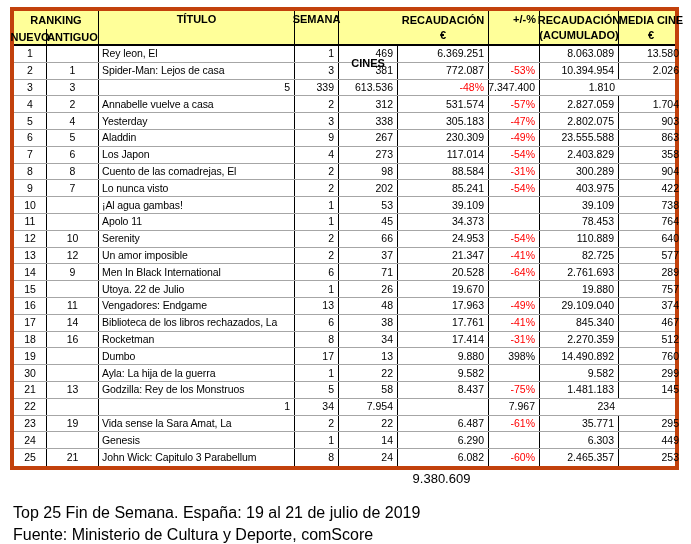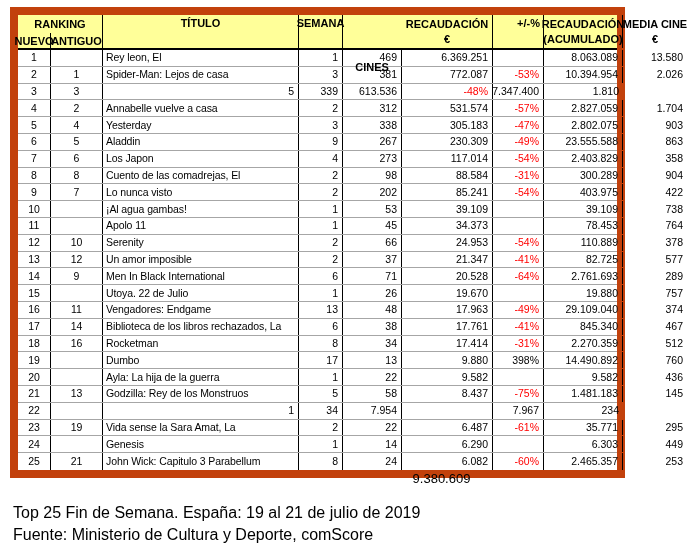--- a/index.html
+++ b/index.html
@@ -9,22 +9,22 @@
     -webkit-font-smoothing:antialiased;overflow:hidden;
   }
   :root{
     --cols:33px 52px 196px 44px 59px 91px 51px 79px 64px;
     --header-bg:#FFFF99;
     --neg:#FF0000;
     --hline:#A6A6A6;
     --vline:#000000;
   }
   .table-wrap{
-    position:absolute;left:10px;top:7px;width:615px;
-    border:8px solid #c2410c;box-sizing:border-box;background:#fff;
+    position:absolute;left:10px;top:7px;width:669px;
+    border:4px solid #c2410c;box-sizing:border-box;background:#fff;
   }
   
   .thead{
     display:grid;grid-template-columns:var(--cols);grid-template-rows:18px 15px;
     background:var(--header-bg);border-bottom:2px solid #000;
     font-weight:bold;font-size:11px;
   }
   .hcell{
     display:flex;justify-content:center;align-items:flex-start;
     white-space:nowrap;line-height:16px;box-sizing:border-box;
@@ -221,21 +221,21 @@
       </div>
       <div class="row">
         <div class="cell c-nuevo">12</div>
         <div class="cell c-antiguo">10</div>
         <div class="cell c-titulo">Serenity</div>
         <div class="cell c-semana">2</div>
         <div class="cell c-cines">66</div>
         <div class="cell c-recaudacion">24.953</div>
         <div class="cell c-pct neg">-54%</div>
         <div class="cell c-acumulado">110.889</div>
-        <div class="cell c-media">378</div>
+        <div class="cell c-media">640</div>
       </div>
       <div class="row">
         <div class="cell c-nuevo">13</div>
         <div class="cell c-antiguo">12</div>
         <div class="cell c-titulo">Un amor imposible</div>
         <div class="cell c-semana">2</div>
         <div class="cell c-cines">37</div>
         <div class="cell c-recaudacion">21.347</div>
         <div class="cell c-pct neg">-41%</div>
         <div class="cell c-acumulado">82.725</div>
@@ -301,29 +301,29 @@
         <div class="cell c-antiguo"></div>
         <div class="cell c-titulo">Dumbo</div>
         <div class="cell c-semana">17</div>
         <div class="cell c-cines">13</div>
         <div class="cell c-recaudacion">9.880</div>
         <div class="cell c-pct">398%</div>
         <div class="cell c-acumulado">14.490.892</div>
         <div class="cell c-media">760</div>
       </div>
       <div class="row">
-        <div class="cell c-nuevo">20</div>
+        <div class="cell c-nuevo">30</div>
         <div class="cell c-antiguo"></div>
         <div class="cell c-titulo">Ayla: La hija de la guerra</div>
         <div class="cell c-semana">1</div>
         <div class="cell c-cines">22</div>
         <div class="cell c-recaudacion">9.582</div>
         <div class="cell c-pct"></div>
         <div class="cell c-acumulado">9.582</div>
-        <div class="cell c-media">436</div>
+        <div class="cell c-media">299</div>
       </div>
       <div class="row">
         <div class="cell c-nuevo">21</div>
         <div class="cell c-antiguo">13</div>
         <div class="cell c-titulo">Godzilla: Rey de los Monstruos</div>
         <div class="cell c-semana">5</div>
         <div class="cell c-cines">58</div>
         <div class="cell c-recaudacion">8.437</div>
         <div class="cell c-pct neg">-75%</div>
         <div class="cell c-acumulado">1.481.183</div>

